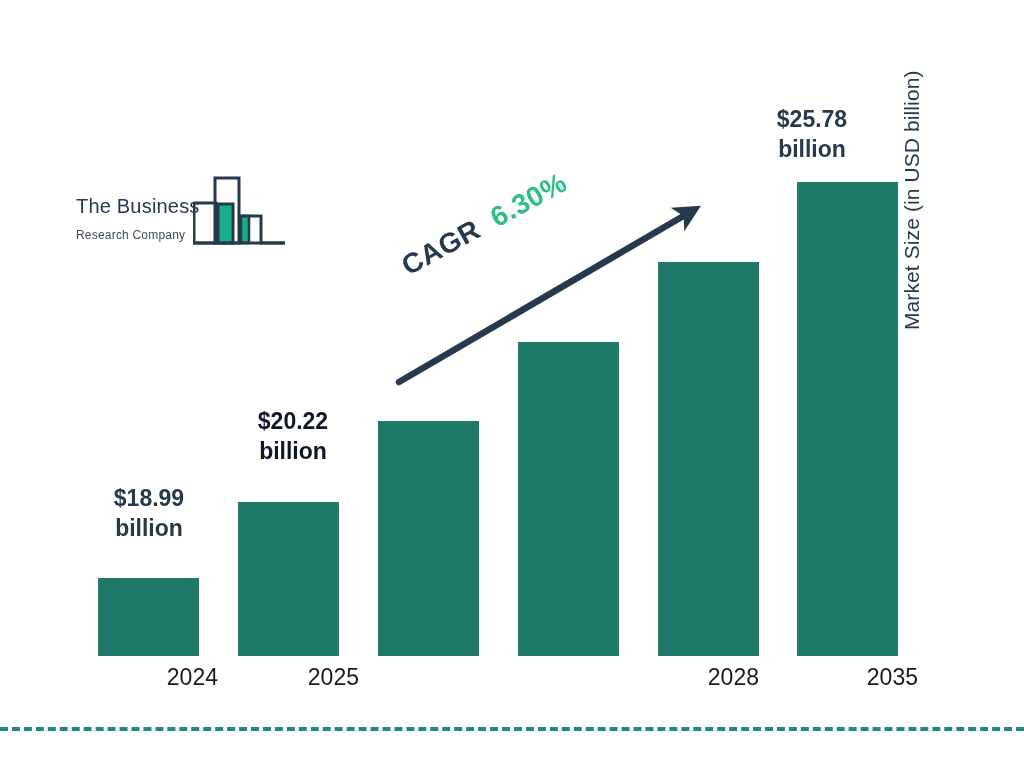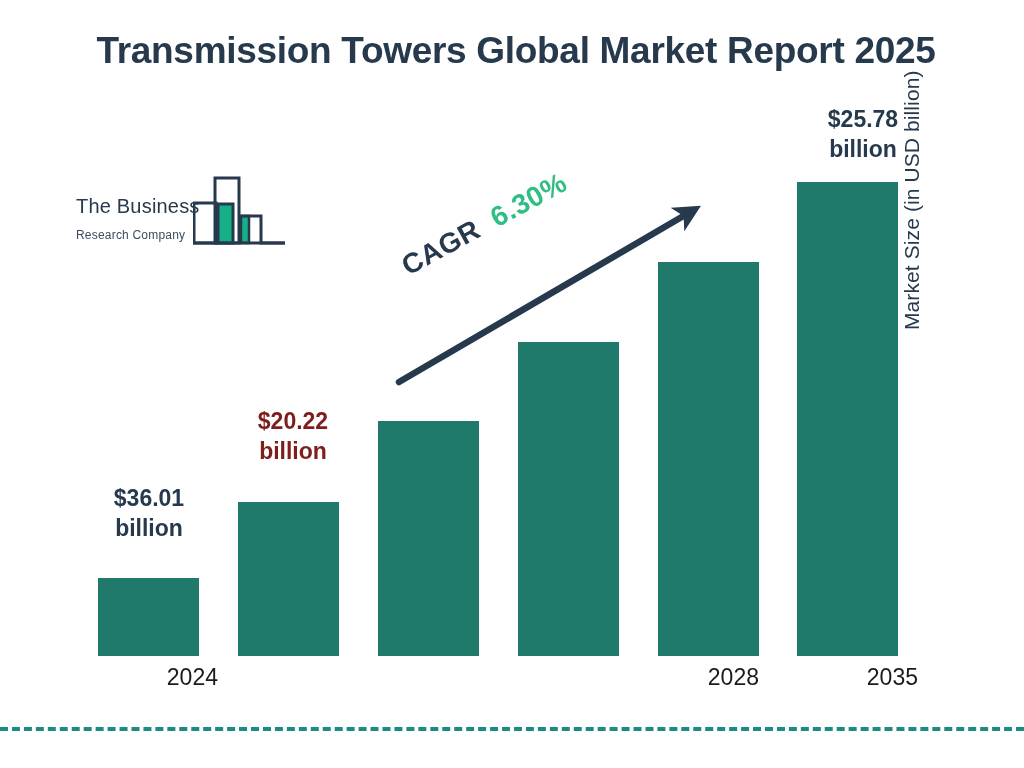--- a/index.html
+++ b/index.html
@@ -95,21 +95,21 @@
   .callout {
     position: absolute;
     font-size: 23px;
     font-weight: bold;
     line-height: 1.32;
     text-align: center;
     font-family: "Liberation Sans", sans-serif;
     white-space: pre-line;
   }
   .callout.navy  { color: #27394d; }
-  .callout.green { color: #7f1d1d; }
+  .callout.green { color: #0f172a; }
 
   
   .cagr-label {
     position: absolute;
     left: 404px;
     top: 252px;
     font-size: 28px;
     font-weight: bold;
     letter-spacing: 0.5px;
     transform: rotate(-28.5deg);
@@ -144,21 +144,20 @@
     width: 1024px;
     height: 0;
     border-top: 4px dashed #1b8b83;
   }
 </style>
 </head>
 <body>
 
 <div id="page">
 
-  <div class="title">Transmission Towers Global Market Report 2025</div>
 
   <div class="logo">
     <div class="logo-text">
       <div class="logo-line1">The Business</div>
       <div class="logo-line2">Research Company</div>
     </div>
     <div class="logo-mark">
       <svg width="92" height="76" viewBox="0 0 92 76" xmlns="http://www.w3.org/2000/svg">
 
         <rect x="22" y="3" width="24" height="65" fill="none" stroke="#27394d" stroke-width="3"></rect>
@@ -179,30 +178,31 @@
   <div class="plot">
 
     <div class="bar" style="left:98px;  top:578px; width:101px; height:78px;"></div>
     <div class="bar" style="left:238px; top:502px; width:101px; height:154px;"></div>
     <div class="bar" style="left:378px; top:421px; width:101px; height:235px;"></div>
     <div class="bar" style="left:518px; top:342px; width:101px; height:314px;"></div>
     <div class="bar" style="left:658px; top:262px; width:101px; height:394px;"></div>
     <div class="bar" style="left:797px; top:182px; width:101px; height:474px;"></div>
 
     <div class="xtick" style="left:78px;">2024</div>
+    <div class="xtick" style="left:219px;">2025</div>
     <div class="xtick" style="left:619px;">2028</div>
     <div class="xtick" style="left:778px;">2035</div>
 
-    <div class="callout navy" style="left:82px; top:483px; width:134px;">$36.01
+    <div class="callout navy" style="left:82px; top:483px; width:134px;">$18.99
 billion</div>
 
     <div class="callout green" style="left:226px; top:406px; width:134px;">$20.22
 billion</div>
 
-    <div class="callout navy" style="left:796px; top:104px; width:134px;">$25.78
+    <div class="callout navy" style="left:745px; top:104px; width:134px;">$25.78
 billion</div>
 
     <svg class="plot" style="pointer-events:none;" width="1024" height="768" viewBox="0 0 1024 768" xmlns="http://www.w3.org/2000/svg">
       <defs>
         <marker id="arrowhead" markerWidth="4.2" markerHeight="4.2" refX="2.6" refY="2.1" orient="auto">
           <path d="M0,0 L4.2,2.1 L0,4.2 L1.1,2.1 Z" fill="#27394d"></path>
         </marker>
       </defs>
       <line x1="399" y1="382" x2="692" y2="211" stroke="#27394d" stroke-width="6.5" stroke-linecap="round" marker-end="url(#arrowhead)"></line>
     </svg>

